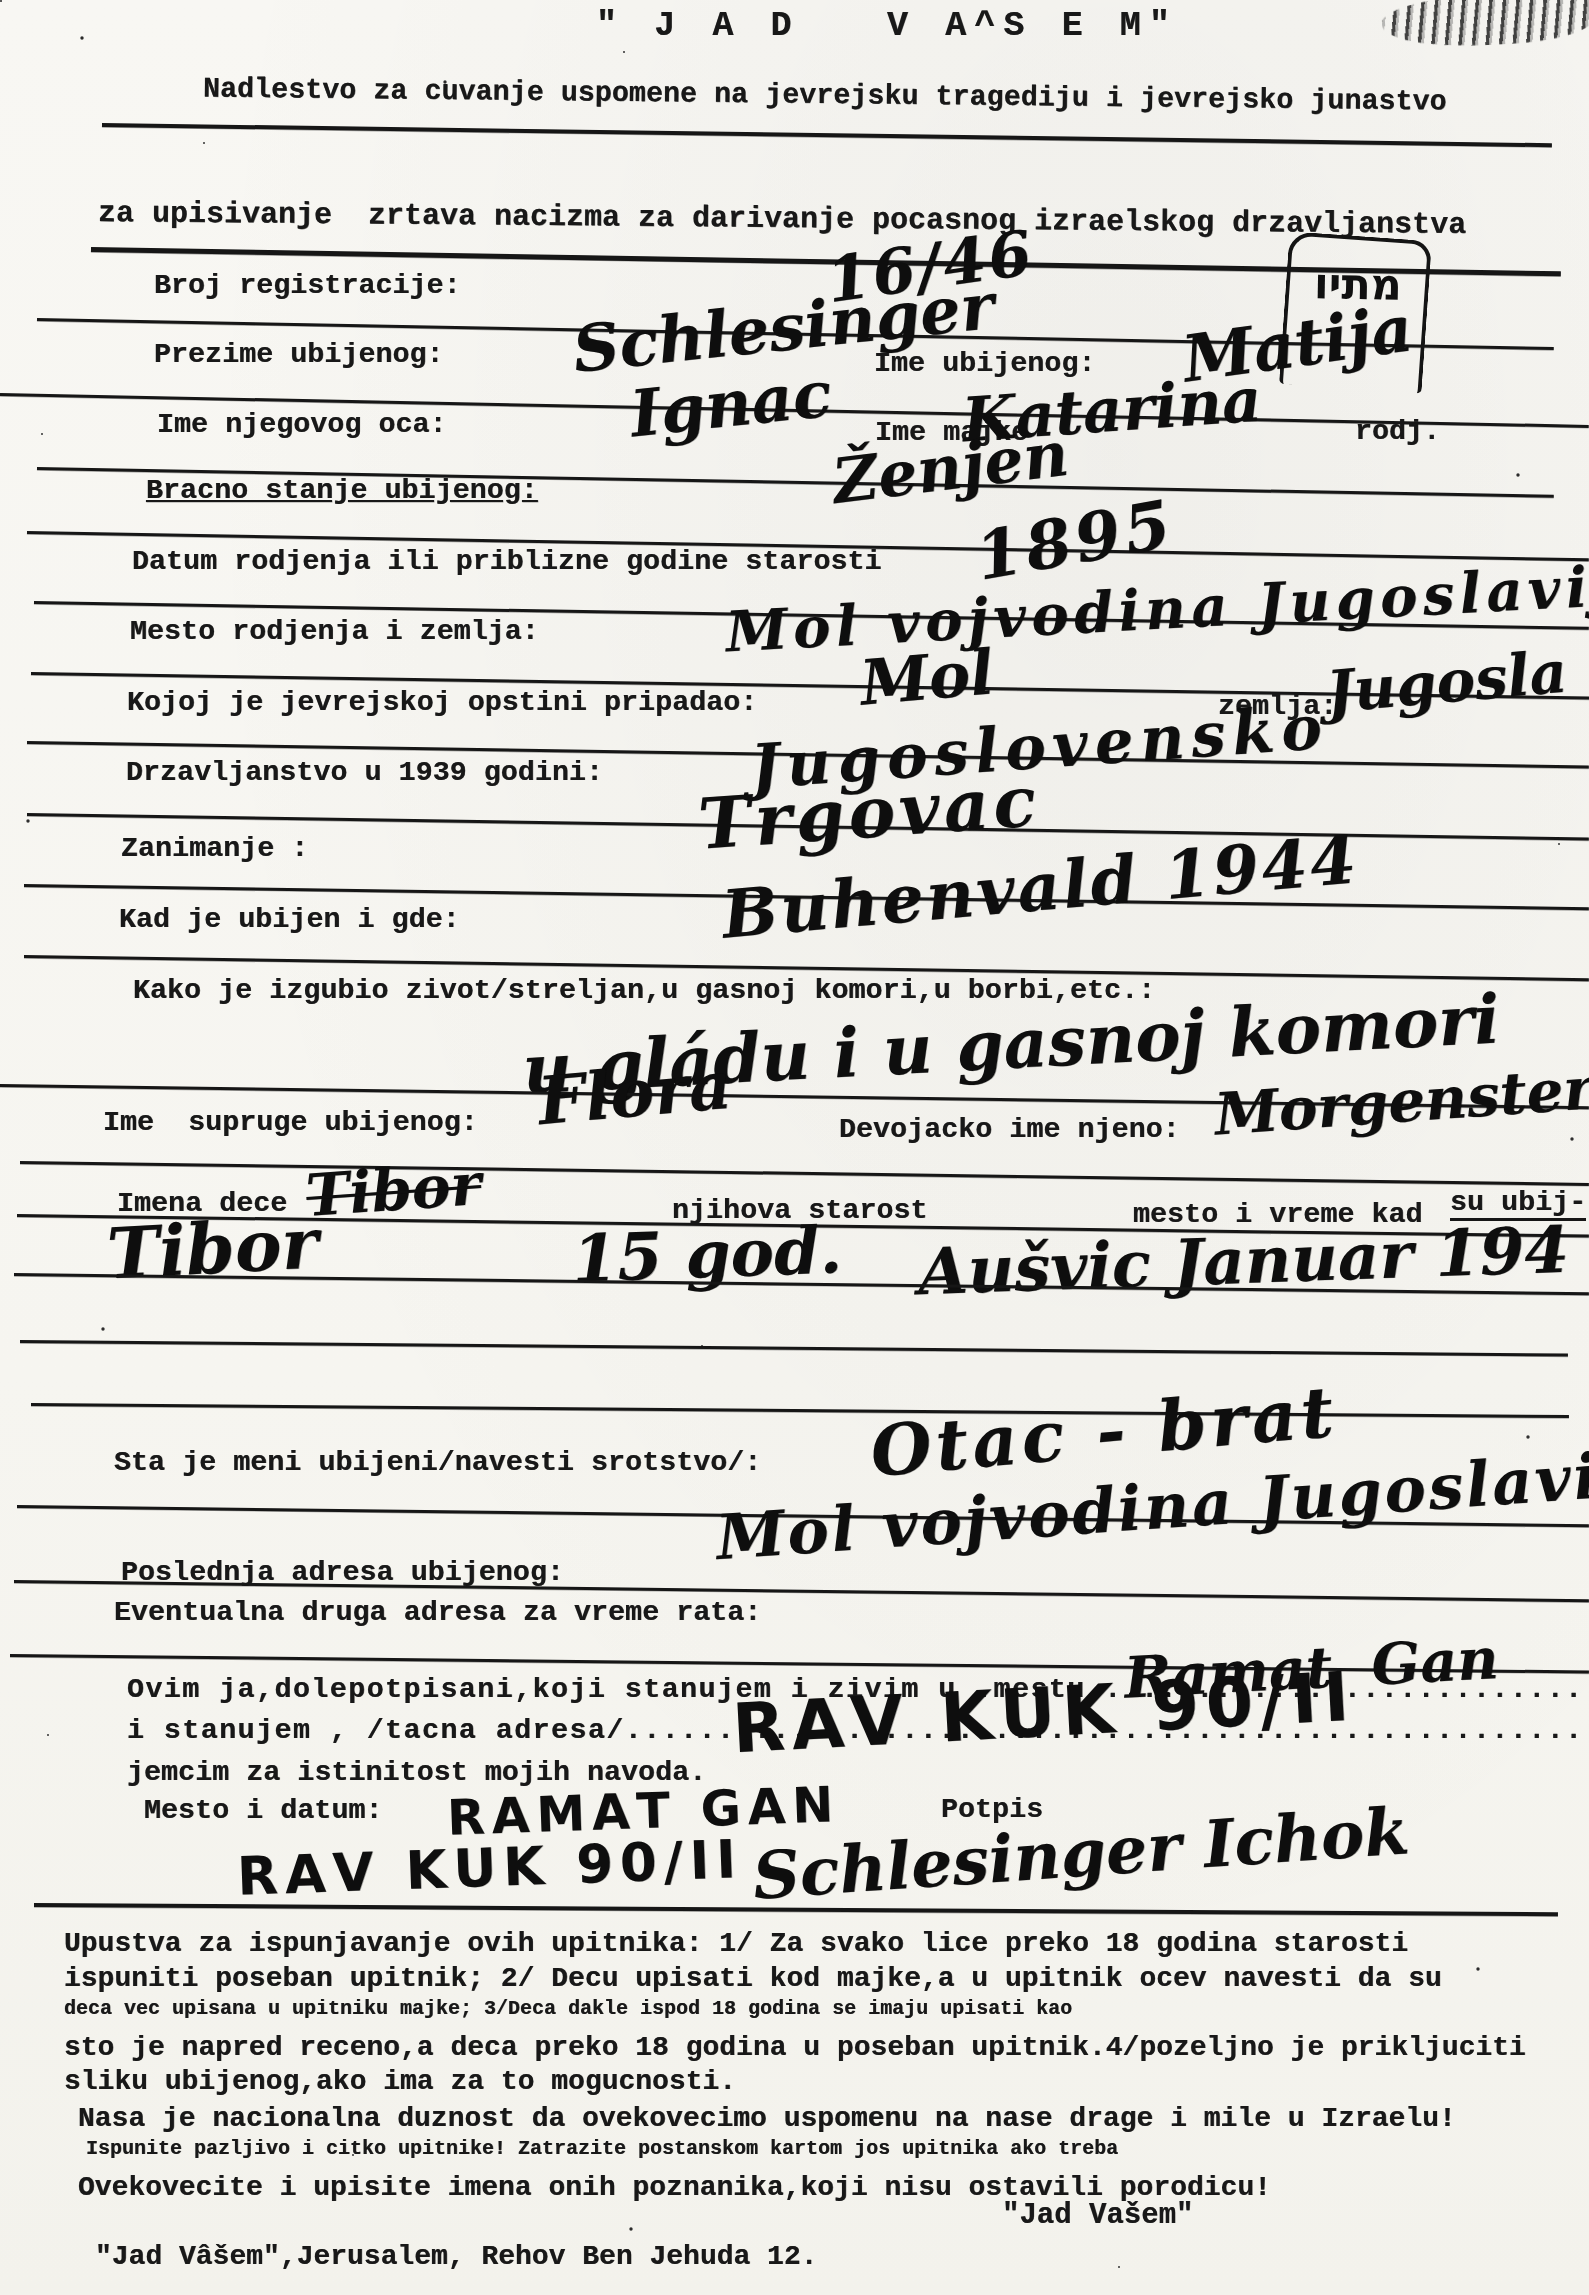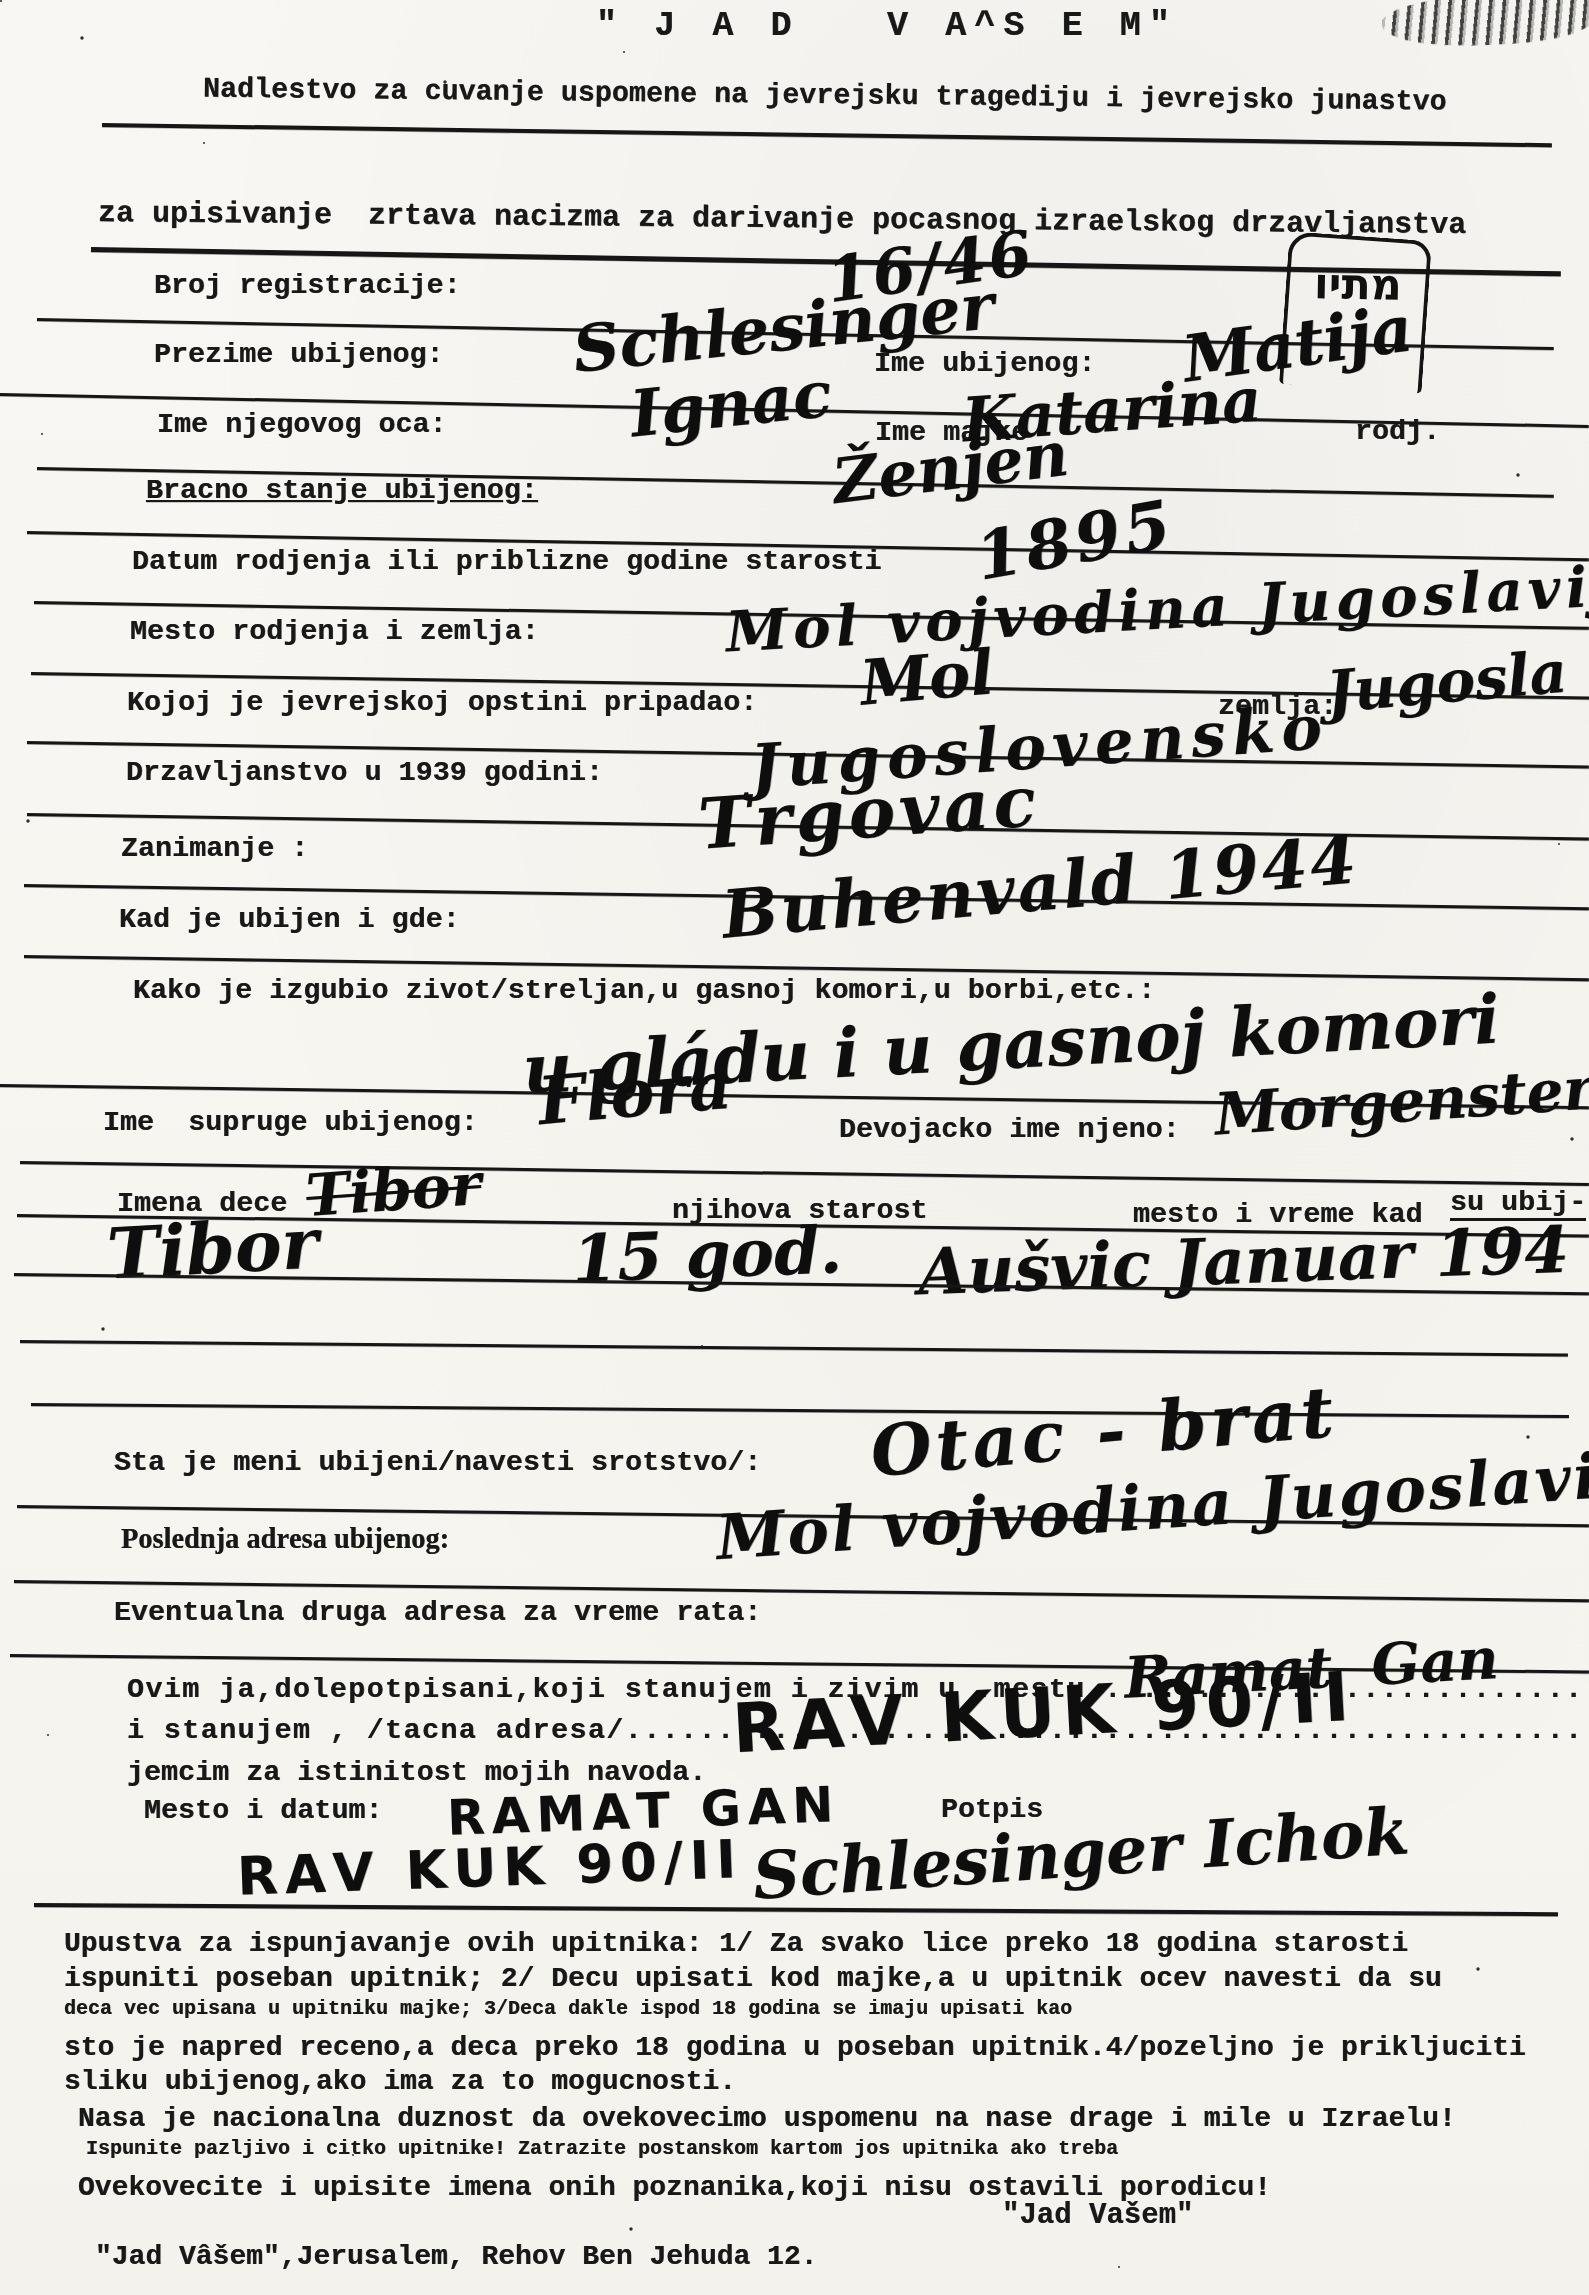--- a/index.html
+++ b/index.html
@@ -155,21 +155,21 @@
   <div class="hand" style="left:918px;top:1223px;font-size:64px;transform:rotate(-2deg);">Aušvic Januar 194</div>
   <div class="rule" style="left:13.5px;top:1273px;width:1575px;height:3.4px;transform:rotate(0.7deg);"></div>
 
   <div class="rule" style="left:20.3px;top:1340px;width:1548px;height:3.4px;transform:rotate(0.5deg);"></div>
   <div class="rule" style="left:30.5px;top:1403px;width:1538px;height:3.4px;transform:rotate(0.45deg);"></div>
 
   <div class="tw" style="left:114px;top:1447px;">Sta je meni ubijeni/navesti srotstvo/:</div>
   <div class="hand" style="left:870px;top:1390px;font-size:70px;transform:rotate(-5deg);letter-spacing:4.1px;">Otac - brat</div>
   <div class="rule" style="left:17px;top:1505px;width:1572px;height:3.4px;transform:rotate(0.7deg);"></div>
 
-  <div class="tw" style="left:121px;top:1523px;font-family:Liberation Serif, serif;">Poslednja adresa ubijenog:</div>
+  <div class="tw" style="left:121px;top:1557px;">Poslednja adresa ubijenog:</div>
   <div class="hand" style="left:715px;top:1468px;font-size:62px;transform:rotate(-4deg);letter-spacing:2.7px;">Mol vojvodina Jugoslavije</div>
   <div class="rule" style="left:13.5px;top:1580px;width:1575px;height:3.4px;transform:rotate(0.7deg);"></div>
 
   <div class="tw" style="left:114px;top:1597px;">Eventualna druga adresa za vreme rata:</div>
   <div class="rule" style="left:10.2px;top:1654px;width:1579px;height:3.4px;transform:rotate(0.6deg);"></div>
 
   <div class="tw dotrow" style="left:127px;top:1674px;">Ovim ja,dolepotpisani,koji stanujem i zivim u .mestu...............................</div>
   <div class="hand" style="left:1124px;top:1634px;font-size:57px;transform:rotate(-3deg);">Ramat  Gan</div>
   <div class="tw dotrow" style="left:127px;top:1715px;">i stanujem , /tacna adresa/........................................................</div>
   <div class="handcaps" style="left:732px;top:1673px;font-size:68px;transform:rotate(-3deg);">RAV KUK 90/II</div>

